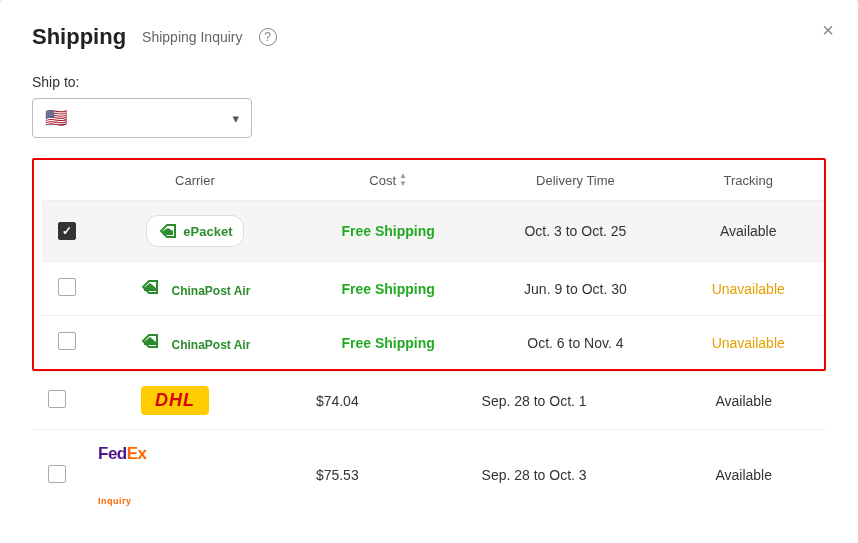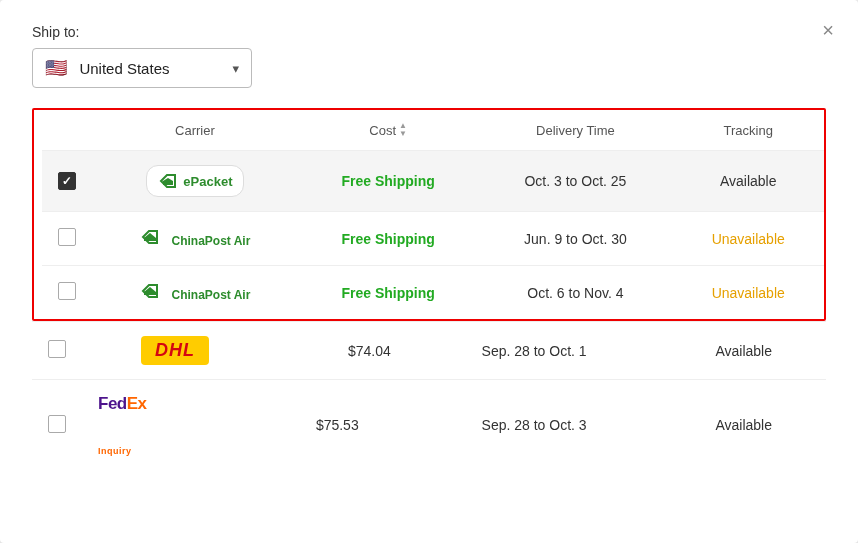--- a/index.html
+++ b/index.html
@@ -249,26 +249,30 @@
     }
     .border-top-row td {
       border-top: 1px solid #eee;
     }
   </style>
 </head>
 <body>
 
 <div class="modal">
 
+  <div class="modal-header">
+    <span class="modal-title">Shipping</span>
+    <a class="shipping-inquiry-link">Shipping Inquiry</a>
+    <span class="help-icon">?</span>
+  </div>
   <button class="close-btn">×</button>
 
   <div class="ship-to-label">Ship to:</div>
   <div class="country-select">
     <span class="country-flag">🇺🇸</span>
-    <span class="country-name">United States</span>
     <span class="chevron-icon">▾</span>
   </div>
 
   <div class="red-border-wrapper">
     <table class="full-table">
       <thead>
         <tr>
           <th></th>
           <th>
             <span>Carrier</span>
@@ -370,21 +374,21 @@
   <table class="full-table" style="border-top: none;">
     <tbody>
 
       <tr class="border-top-row">
         <td style="width:40px; text-align:center; border-top:1px solid #eee;">
           <span class="custom-checkbox"></span>
         </td>
         <td style="text-align:center; border-top:1px solid #eee;">
           <span class="dhl-logo">DHL</span>
         </td>
-        <td style="text-align:right; border-top:1px solid #eee;">
+        <td style="text-align:center; border-top:1px solid #eee;">
           <span>$74.04</span>
         </td>
         <td style="text-align:center; border-top:1px solid #eee;">
           <span>Sep. 28 to Oct. 1</span>
         </td>
         <td style="text-align:center; border-top:1px solid #eee;">
           <span class="tracking-available">Available</span>
         </td>
       </tr>
 

